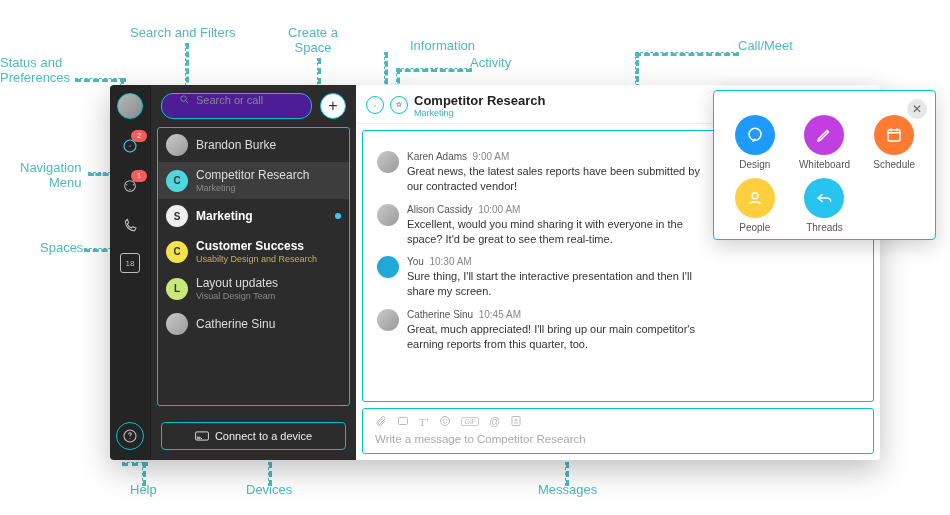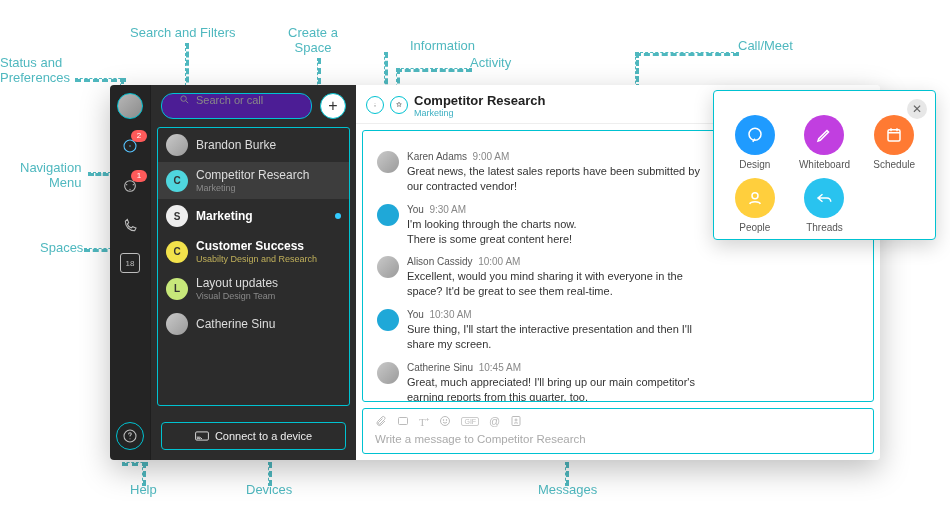--- a/index.html
+++ b/index.html
@@ -238,28 +238,20 @@
               <path d="M15 6l7-4v12l-7-4z"></path>
             </svg>
         </div>
       </div>
       <div class="msgs" id="msgs">
           <div class="msg">
             <div class="mav"></div>
             <div>
               <div class="mmeta"><span class="who">Karen Adams</span>&nbsp;&nbsp;9:00 AM</div>
               <div class="mbody" style="white-space: pre-line;">Great news, the latest sales reports have been submitted by our contracted vendor!</div>
-            </div>
-          </div>
-          <div class="msg you">
-            <div class="mav"></div>
-            <div>
-              <div class="mmeta"><span class="who">You</span>&nbsp;&nbsp;9:30 AM</div>
-              <div class="mbody" style="white-space: pre-line;">I'm looking through the charts now.
-There is some great content here!</div>
             </div>
           </div>
           <div class="msg">
             <div class="mav"></div>
             <div>
               <div class="mmeta"><span class="who">Alison Cassidy</span>&nbsp;&nbsp;10:00 AM</div>
               <div class="mbody" style="white-space: pre-line;">Excellent, would you mind sharing it with everyone in the space? It'd be great to see them real-time.</div>
             </div>
           </div>
           <div class="msg you">

